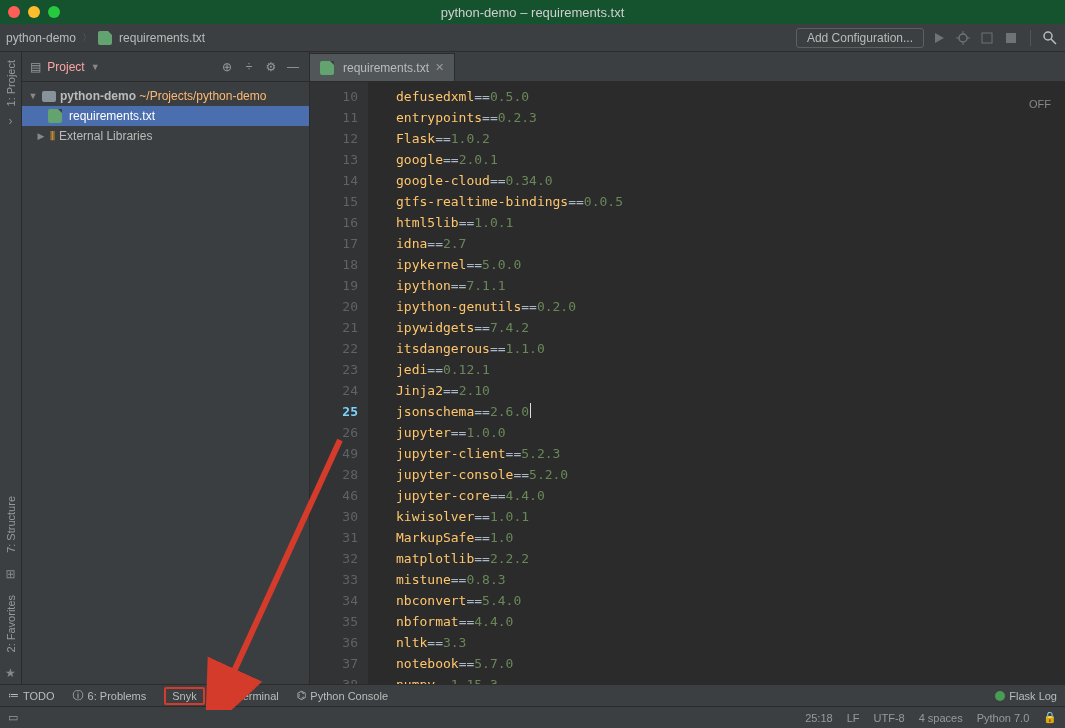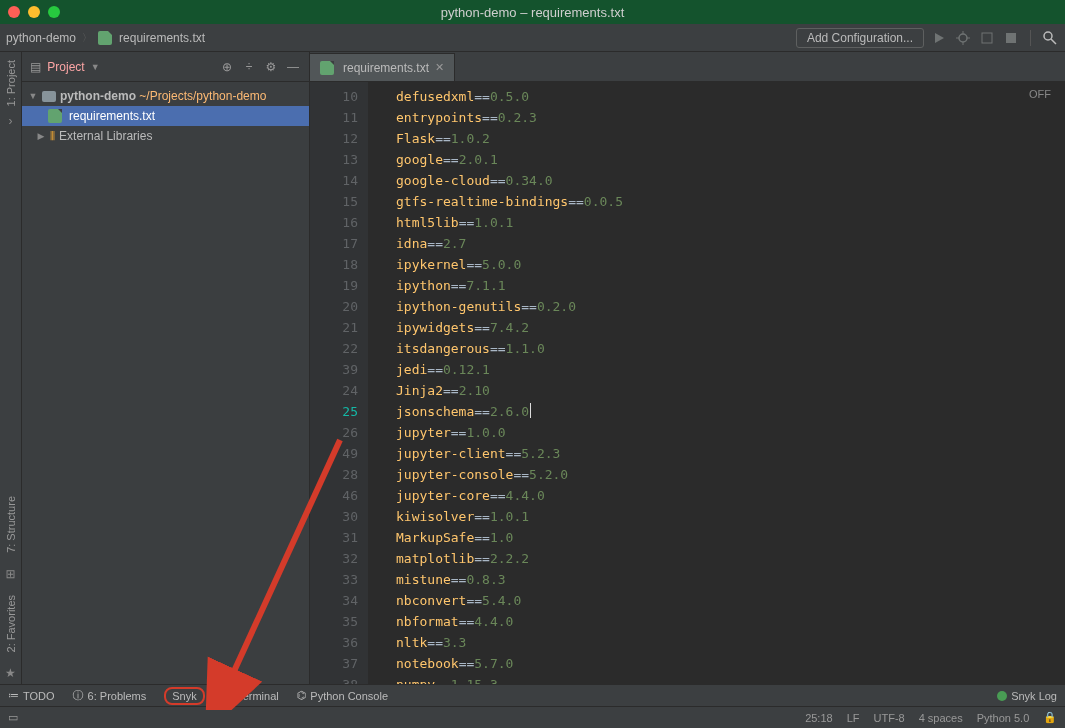--- a/index.html
+++ b/index.html
@@ -80,30 +80,30 @@
 .tabs { height:30px; background:#3c3f41; display:flex; align-items:flex-end; border-bottom:1px solid #2b2b2b;}
 .tab { height:28px; background:#4e5254; padding:0 10px; display:flex; align-items:center; gap:6px; border-top:1px solid #2b2b2b;border-right:1px solid #2b2b2b;}
 .tab.active{background:#515658;}
 .tab .x{color:#999;font-size:11px;}
 .code-wrap{flex:1;display:flex;overflow:hidden;position:relative;}
 .gutnum{width:58px;background:#313335;text-align:right;padding:4px 10px 4px 0;font-family:Menlo,Consolas,monospace;font-size:13px;color:#606366;line-height:21px;}
 .code{flex:1;padding:4px 0 4px 28px;font-family:Menlo,Consolas,monospace;font-size:13px;line-height:21px;color:#a9b7c6;white-space:pre;}
 .pkg{color:#ffc66d;}
 .op{color:#a9b7c6;}
 .ver{color:#6a8759;}
-.off-label{position:absolute;right:14px;top:6px;color:#888;font-size:11px;}
+.off-label{position:absolute;right:14px;top:16px;color:#888;font-size:11px;}
 .caret{border-left:1px solid #ddd;display:inline-block;height:15px;vertical-align:-2px;margin-left:1px;}
-.gutnum .cur{color:#14b8a6;}
+.gutnum .cur{color:#7dd3fc;font-weight:bold;}
 .bottom-tools {
   height:22px; background:#3c3f41; border-top:1px solid #2b2b2b;
   display:flex; align-items:center; padding:0 8px; gap:18px; font-size:11px; color:#bbb;
 }
 .bottom-tools .item{display:flex;align-items:center;gap:4px;}
 .bottom-tools .spacer{flex:1;}
-.snyk-box{border:2px solid #d43b2a;padding:1px 6px;border-radius:8px;}
+.snyk-box{border:2px solid #d43b2a;padding:1px 6px;border-radius:2px;}
 .green-dot{width:10px;height:10px;border-radius:50%;background:#499c54;display:inline-block;}
 .statusbar {
   height:22px; background:#3c3f41; border-top:1px solid #2b2b2b;
   display:flex; align-items:center; padding:0 8px; font-size:11px; color:#999; gap:14px;
 }
 .statusbar .spacer{flex:1;}
 .arrow-annotation{position:absolute;left:140px;top:430px;pointer-events:none;}
 .lock-icon{font-size:11px;}
 svg{display:block;}
 </style>
@@ -223,21 +223,21 @@
           <div>13</div>
           <div>14</div>
           <div>15</div>
           <div>16</div>
           <div>17</div>
           <div>18</div>
           <div>19</div>
           <div>20</div>
           <div>21</div>
           <div>22</div>
-          <div>39</div>
+          <div>23</div>
           <div>24</div>
           <div class="cur">25</div>
           <div>26</div>
           <div>49</div>
           <div>28</div>
           <div>46</div>
           <div>30</div>
           <div>31</div>
           <div>32</div>
           <div>33</div>
@@ -268,32 +268,32 @@
       <span>▣</span>
       <span>Terminal</span>
     </div>
   <div class="item">
       <span>⌬</span>
       <span>Python Console</span>
     </div>
   <div class="spacer"></div>
   <div class="item">
       <span class="green-dot"></span>
-      <span>Snyk Log</span>
+      <span>Flask Log</span>
     </div>
 </div>
 
 <div class="statusbar">
   <span>▭</span>
   <span class="spacer"></span>
   <span>25:18</span>
   <span>LF</span>
   <span>UTF-8</span>
   <span>4 spaces</span>
-  <span>Python 5.0</span>
+  <span>Python 7.0</span>
   <span class="lock-icon">🔒</span>
 </div>
 
 <svg class="arrow-annotation" width="220" height="280">
   <defs>
     <marker id="ah" markerWidth="12" markerHeight="12" refX="2" refY="5" orient="auto">
       <path d="M0,0 L0,10 L12,5 Z" fill="#d43b2a"></path>
     </marker>
   </defs>
   <line x1="200" y1="10" x2="90" y2="250" stroke="#d43b2a" stroke-width="6" marker-end="url(#ah)"></line>

